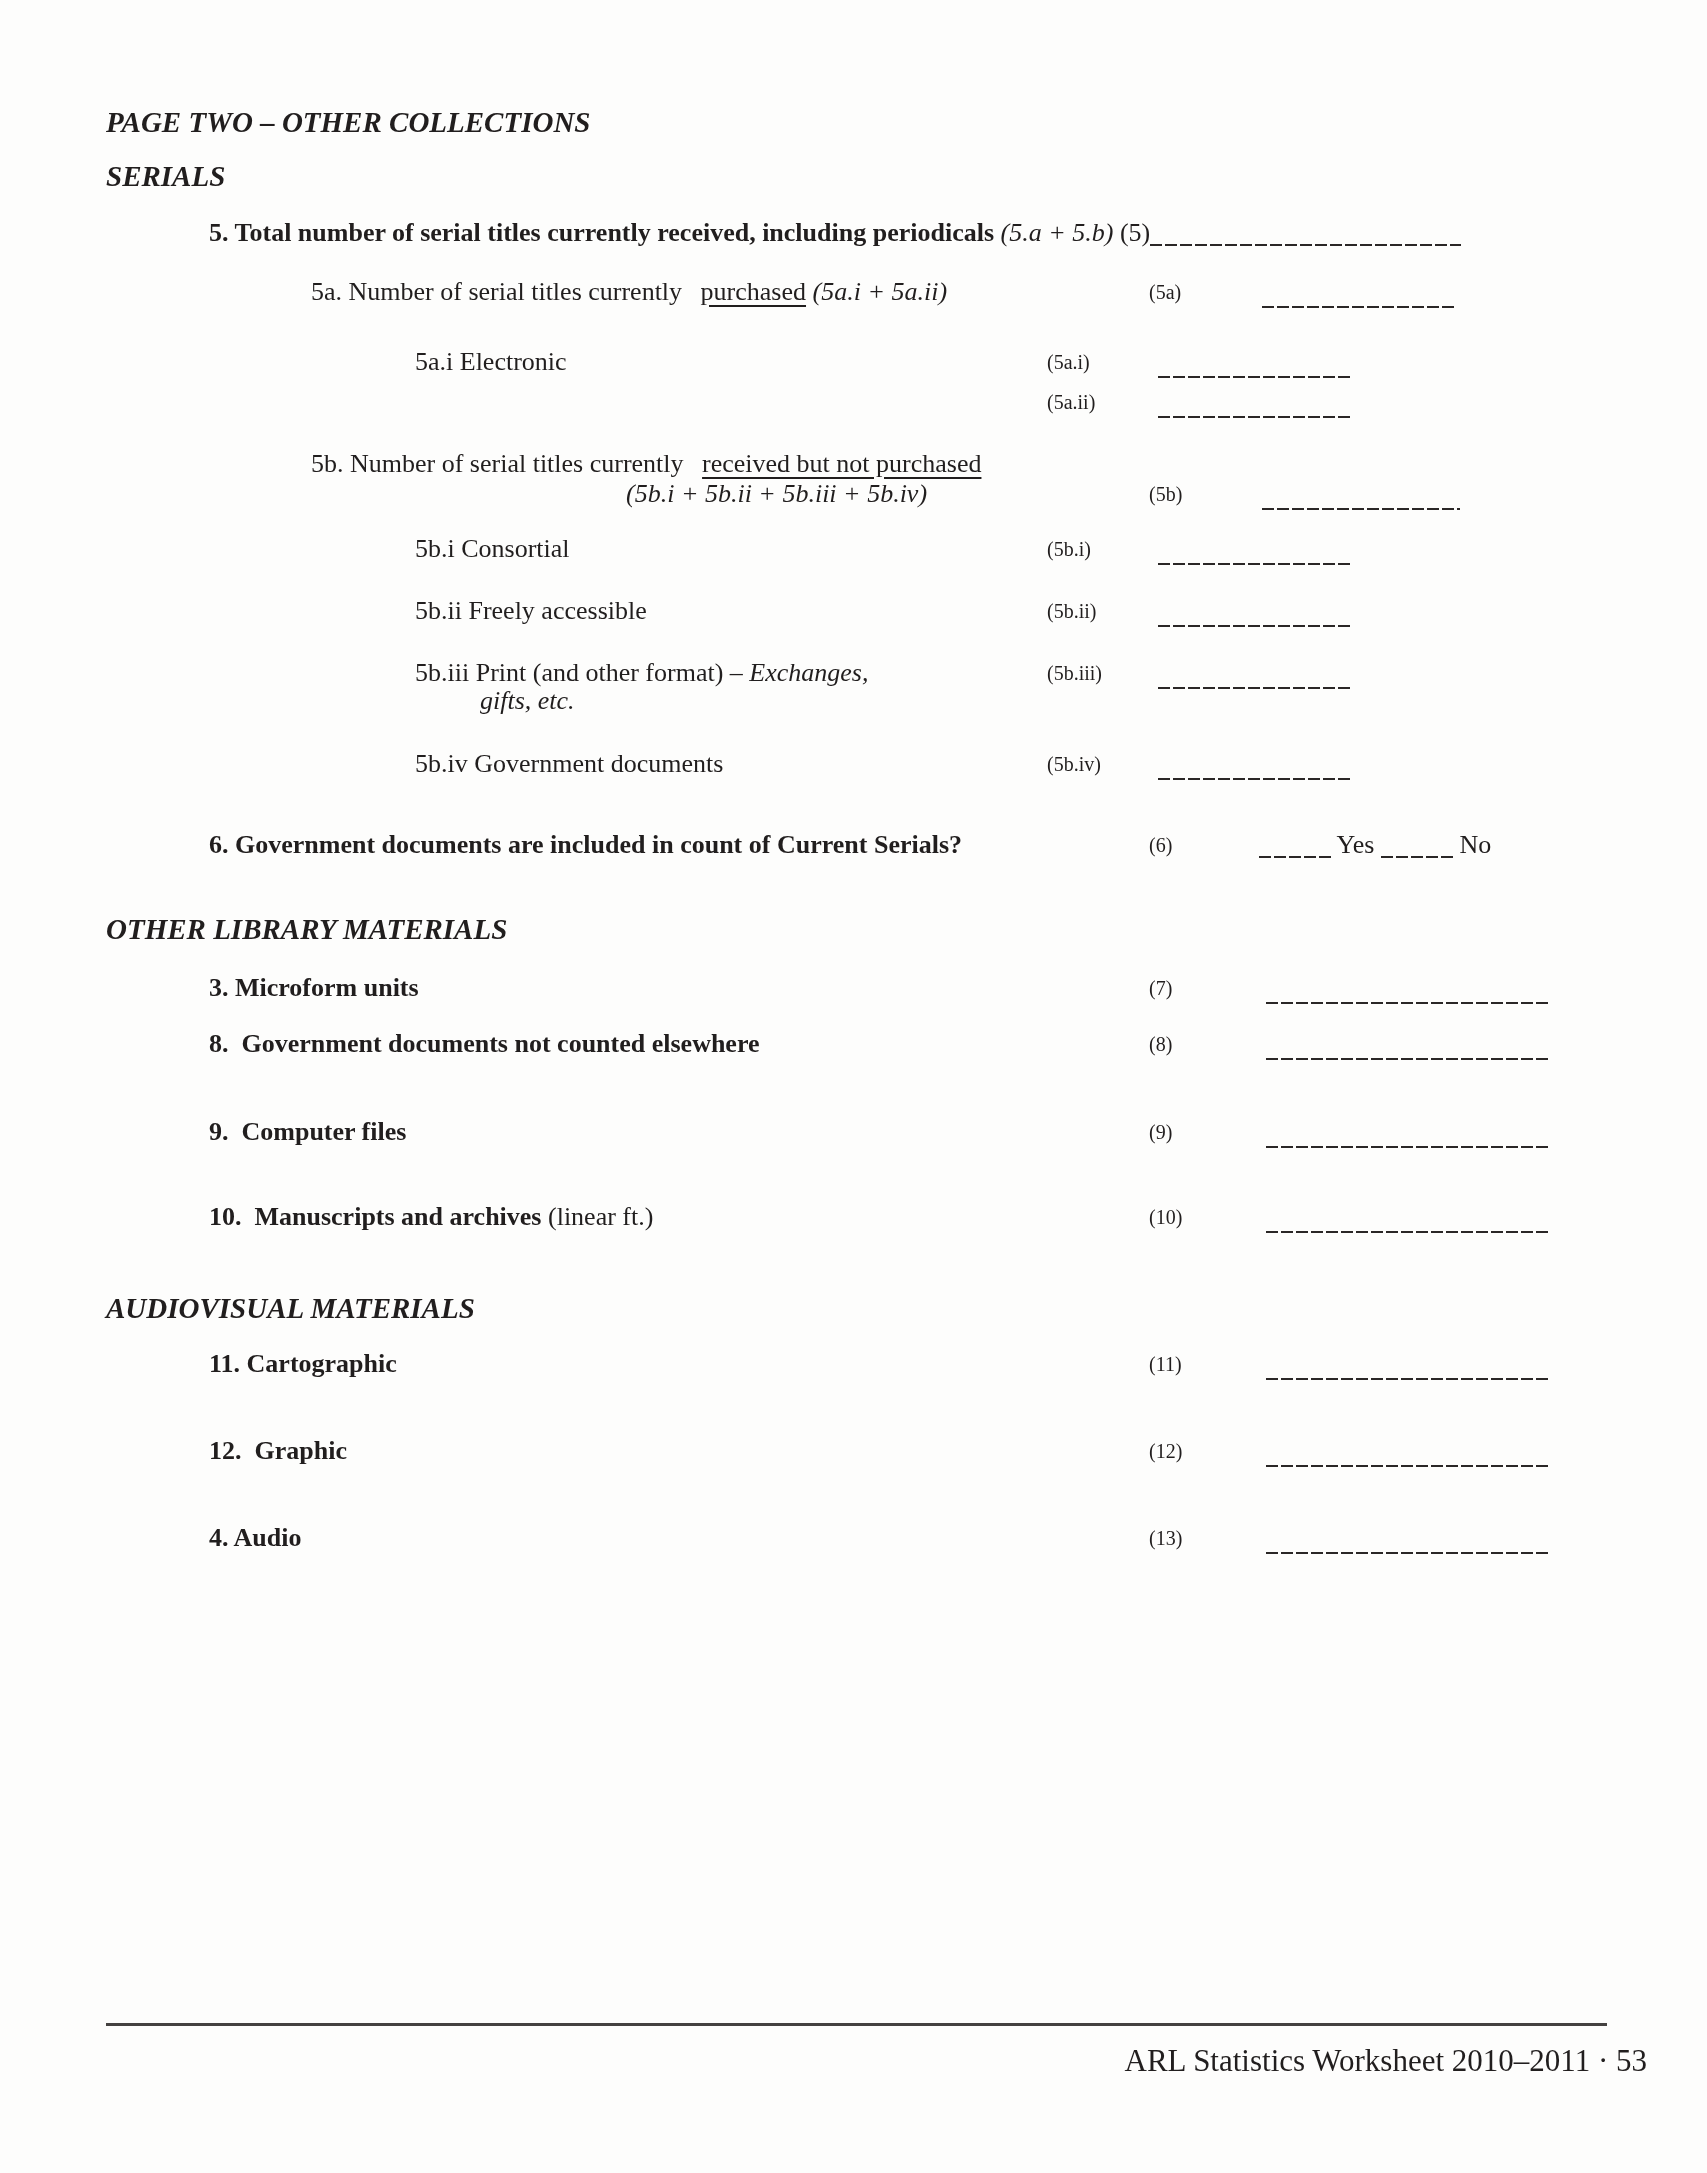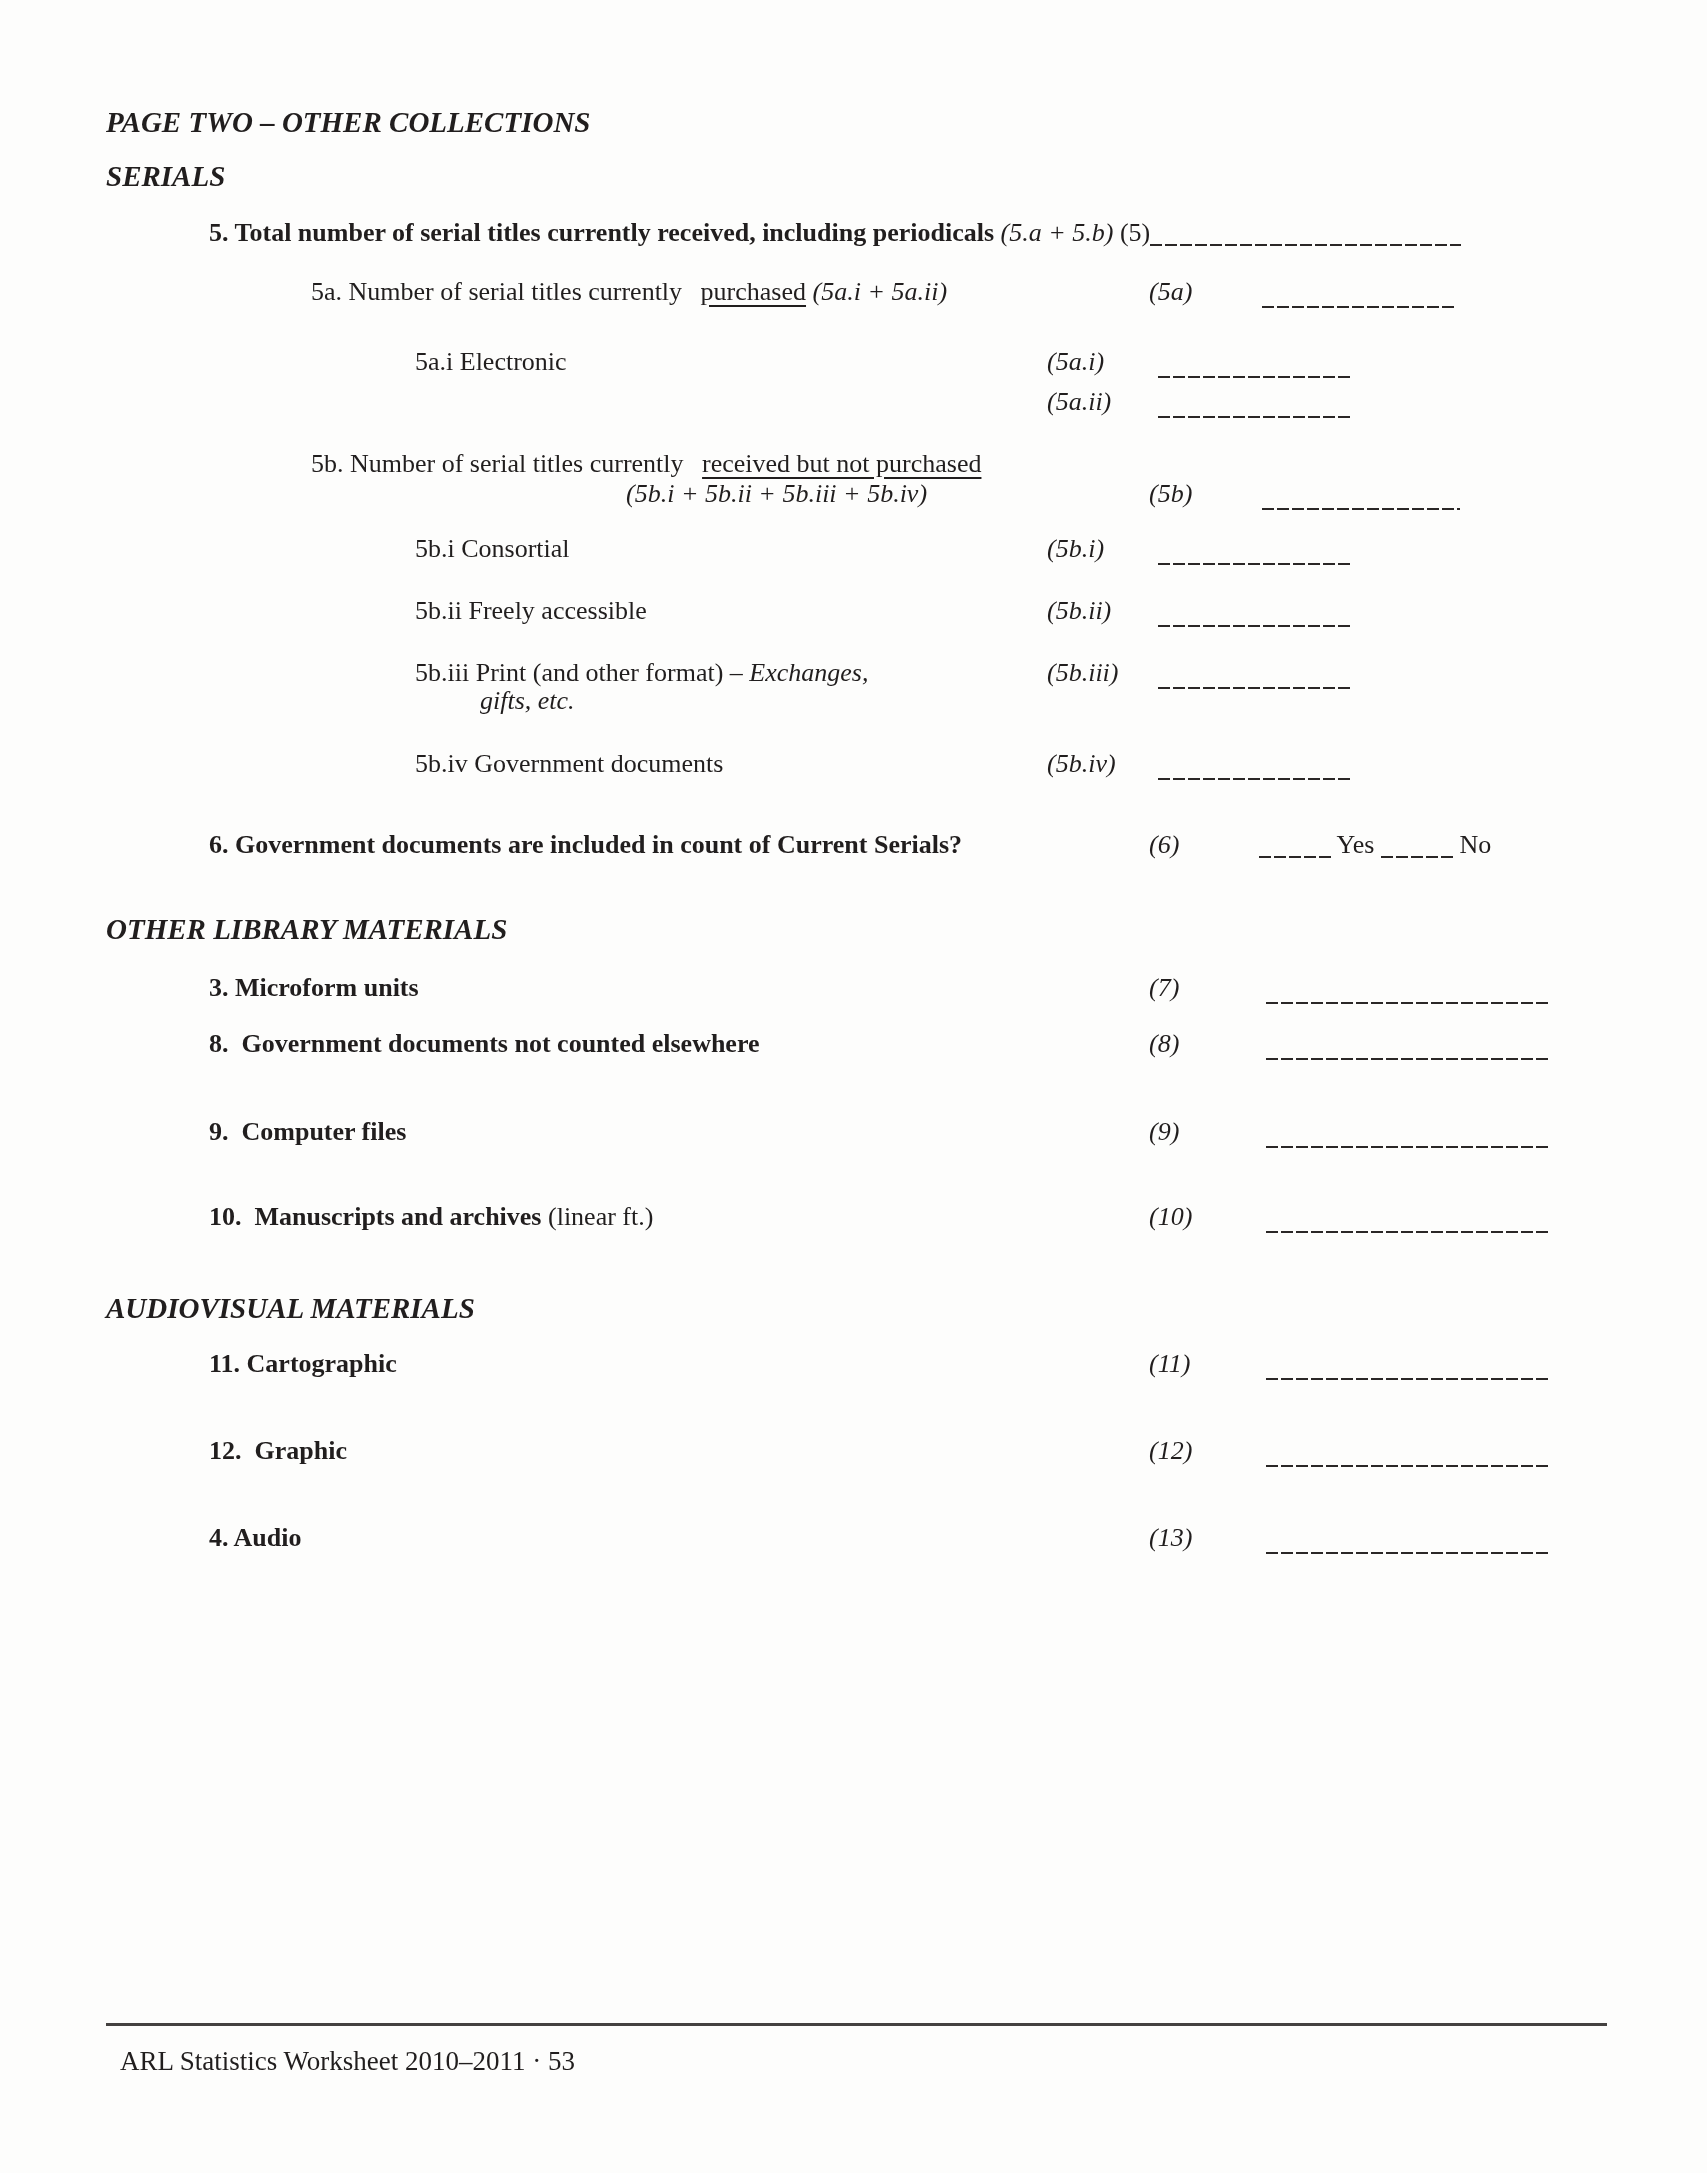--- a/index.html
+++ b/index.html
@@ -22,38 +22,38 @@
   .i{font-style:italic;}
   .ul{text-decoration:underline;text-decoration-thickness:1.9px;text-underline-offset:4.7px;margin-left:12px;}
   .heading{
     position:absolute;left:106px;
     font-size:29px;line-height:36px;
     font-weight:bold;font-style:italic;
     white-space:pre;
   }
   .ref{
     position:absolute;top:0;left:1149px;
-    font-size:26px;line-height:32px;white-space:pre;font-style:italic;
+    font-size:20px;line-height:32px;white-space:pre;
   }
   .ref-sub{left:1047px;}
   .bl{
     position:absolute;top:0;height:32px;
     background:repeating-linear-gradient(90deg,#2a2726 0 12.2px,rgba(0,0,0,0) 12.2px 15px) left bottom/100% 2.4px no-repeat;
   }
   .bl-inline{
     display:inline-block;height:9.4px;vertical-align:-5.6px;
     background:repeating-linear-gradient(90deg,#2a2726 0 12.2px,rgba(0,0,0,0) 12.2px 15px) left bottom/100% 2.4px no-repeat;
   }
   .footer-rule{
     position:absolute;left:106px;top:2023px;
     width:1501px;height:2.8px;background:#444140;
   }
   .footer-text{
-    position:absolute;left:120px;top:2045px;width:1551px;
-    font-size:27px;line-height:32px;text-align:left;white-space:pre;
+    position:absolute;left:96px;top:2045px;width:1551px;
+    font-size:31px;line-height:32px;text-align:right;white-space:pre;
   }
 </style>
 </head>
 <body>
 
 <div class="page">
 
   <div class="heading" style="top:104px">PAGE TWO – OTHER COLLECTIONS</div>
 
   <div class="heading" style="top:158px">SERIALS</div>

